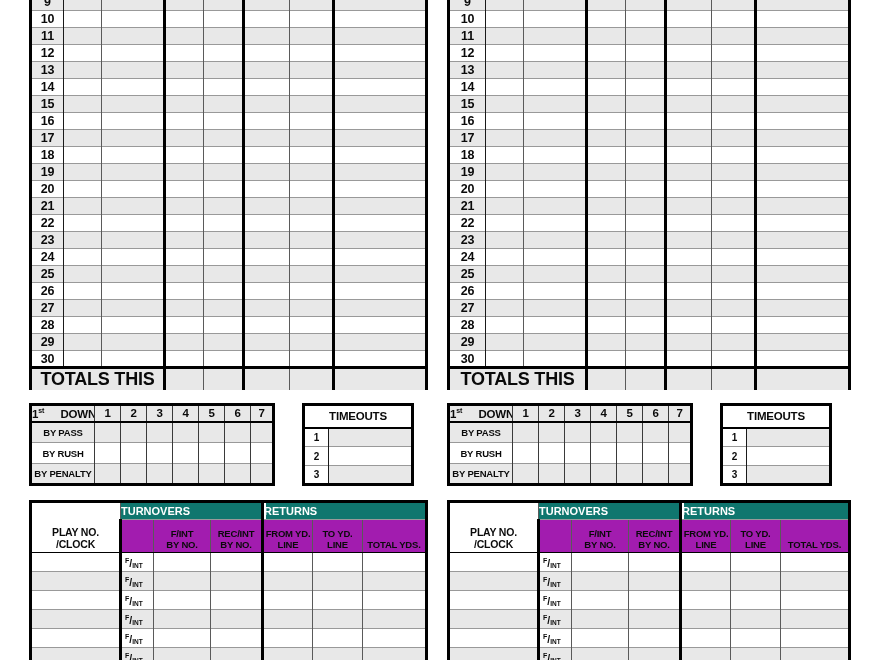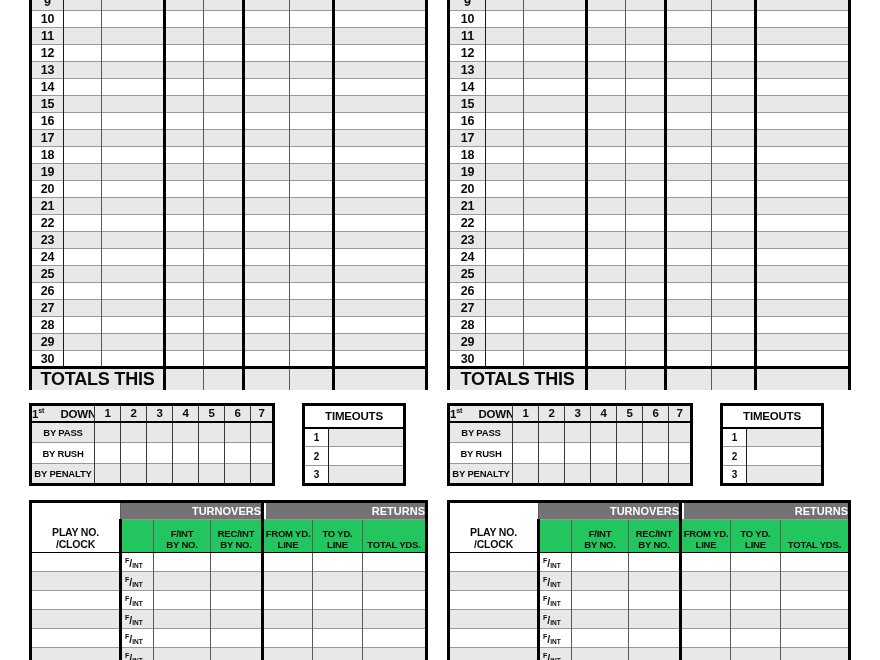--- a/index.html
+++ b/index.html
@@ -35,38 +35,38 @@
   table.downs { width: 246px; border: 3px solid #000; }
   table.downs tr { height: 21px; }
   table.downs tr.head { height: 17px; }
   table.downs td { text-align: center; border-left: 1px solid #3a3a3a; border-top: 1px solid #999; font-size: 9.5px; }
   table.downs tr.head td { font-size: 11.5px; border-top: none; border-bottom: 2px solid #000; }
   table.downs tr.head td.dlabel sup { font-size: 7px; letter-spacing: 0; }
   table.downs tr.head td.dlabel .word { margin-left: 16px; }
   table.downs td.dlabel { border-left: none; }
   table.downs tbody tr:nth-child(odd) { background: #e8e8e8; }
 
-  table.touts { width: 104px; margin-left: 27px; border: 3px solid #000; }
+  table.touts { width: 112px; margin-left: 27px; border: 3px solid #000; }
   table.touts tr { height: 14px; }
   table.touts tr.head { height: 17px; }
   table.touts td.title { font-size: 11.5px; text-align: center; border-bottom: 2px solid #000; }
   table.touts td { border-top: 1px solid #999; }
   table.touts td.tnum { text-align: center; font-size: 10px; }
   table.touts td.tval { border-left: 1.5px solid #1a1a1a; }
   table.touts tbody tr:nth-child(odd) td.tval { background: #e8e8e8; }
 
   
   table.turn { width: 100%; margin-top: 14px; border: 3px solid #000; }
   table.turn tr.bar { height: 18px; }
-  table.turn td.black { background: #737373; color: #fff; text-align: right; font-size: 11px; letter-spacing: 0; }
+  table.turn td.black { background: #0f766e; color: #fff; text-align: left; font-size: 11px; letter-spacing: 0; }
   table.turn td.black.ret { border-left: 3px solid #000; box-shadow: inset 2px 0 0 #fff; }
   table.turn td.playhead { background: #fff; vertical-align: bottom; text-align: center;
     font-size: 10.5px; padding-bottom: 2px; border-bottom: 1.5px solid #000; }
   table.turn tr.subhead { height: 33px; }
-  table.turn tr.subhead td { background: #22c55e; vertical-align: bottom; text-align: center;
+  table.turn tr.subhead td { background: #a21caf; vertical-align: bottom; text-align: center;
     font-size: 9.5px; line-height: 1.18; padding-bottom: 2px;
     border-left: 1px solid #5a5a5a; border-bottom: 1.5px solid #000; }
   table.turn tr.subhead td span { display: block; }
   table.turn td.thick { border-left: 3px solid #000 !important; }
   table.turn tbody tr { height: 16px; }
   table.turn tbody td { border-left: 1px solid #5a5a5a; border-top: 1px solid #999; }
   table.turn tbody td:first-child { border-left: none; }
   table.turn tbody tr:nth-child(even) { background: #e8e8e8; }
   .fint { font-size: 10.5px; padding-left: 3px; white-space: nowrap; letter-spacing: 0; }
   .fint sup { font-size: 7px; }

